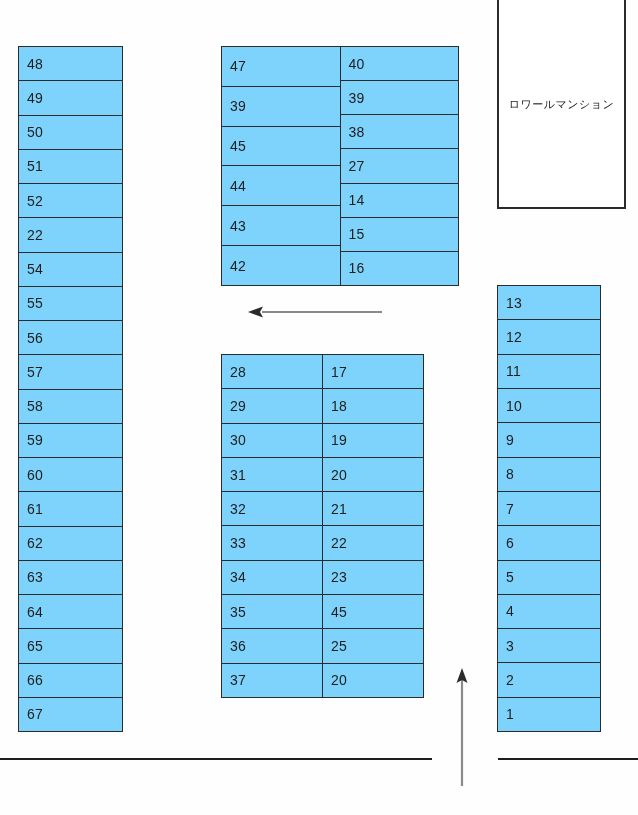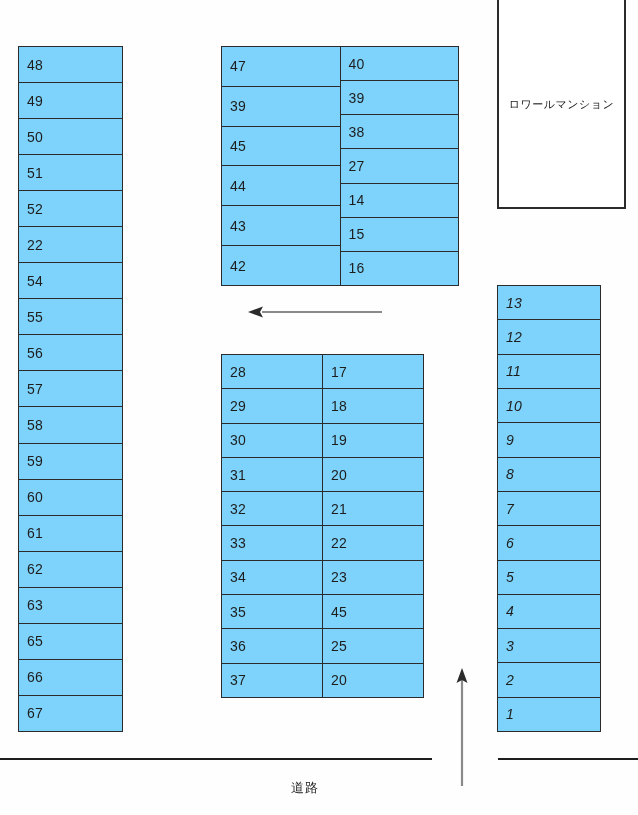--- a/index.html
+++ b/index.html
@@ -46,21 +46,21 @@
     letter-spacing: 0.2px;
   }
   .stall + .stall {
     border-top: 1.6px solid #2b2b2b;
   }
 
   
   #block-left   { left: 18px;  top: 38px;  width: 105px; height: 686px; }
   #block-mid-top{ left: 221px; top: 38px;  width: 238px; height: 240px; }
   #block-mid-bot{ left: 221px; top: 346px; width: 203px; height: 344px; }
-  #block-right  { left: 497px; top: 277px; width: 104px; height: 447px; font-style: italic; }
+  #block-right  { left: 497px; top: 277px; width: 104px; height: 447px; }
 
   
   #mansion {
     position: absolute;
     box-sizing: border-box;
     left: 497px;
     top: -14px;
     width: 129px;
     height: 223px;
     border: 2.4px solid #2b2b2b;
@@ -131,20 +131,21 @@
         <div class="stall">54</div>
         <div class="stall">55</div>
         <div class="stall">56</div>
         <div class="stall">57</div>
         <div class="stall">58</div>
         <div class="stall">59</div>
         <div class="stall">60</div>
         <div class="stall">61</div>
         <div class="stall">62</div>
         <div class="stall">63</div>
+        <div class="stall">64</div>
         <div class="stall">65</div>
         <div class="stall">66</div>
         <div class="stall">67</div>
       </div>
   </div>
 
   <div class="block" id="block-mid-top">
     <div class="col">
         <div class="stall">47</div>
         <div class="stall">39</div>
@@ -222,15 +223,14 @@
 
   <div class="arrow-v">
     <svg width="16" height="118" viewBox="0 0 16 118">
       <line x1="8" y1="118" x2="8" y2="12" stroke="#8a8a8a" stroke-width="2.2"></line>
       <polygon points="8,0 2.5,15 8,12 13.5,15" fill="#2b2b2b"></polygon>
     </svg>
   </div>
 
   <div class="road-line" id="road-line-left"></div>
   <div class="road-line" id="road-line-right"></div>
-  <div id="road-label">道路</div>
 
 </div>
 
 </body></html>

